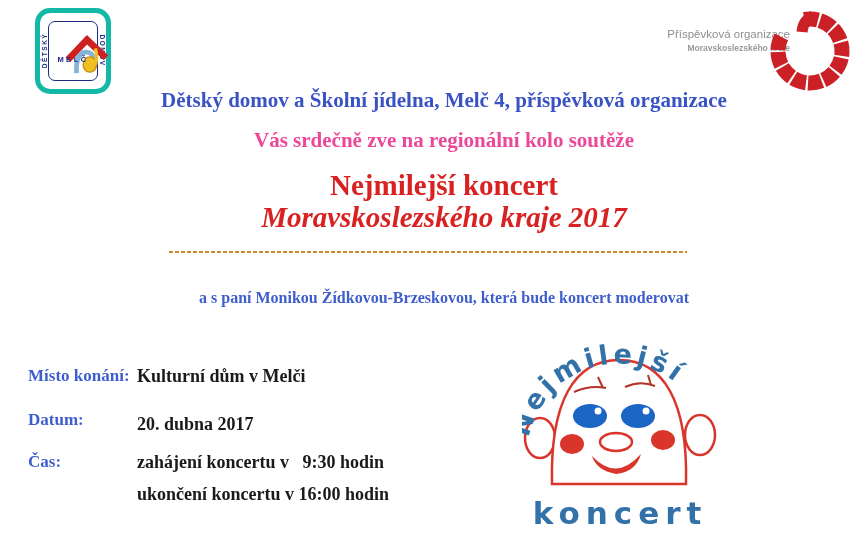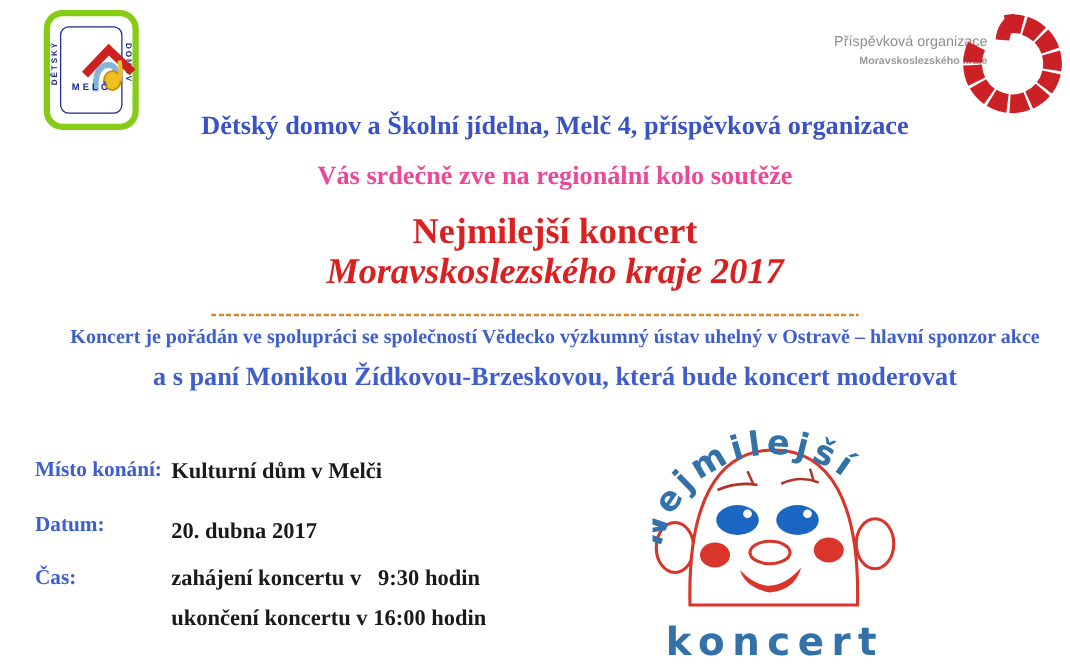--- a/index.html
+++ b/index.html
@@ -12,26 +12,26 @@
   .org-line{top:88px;font-size:21px;color:#3a53c4;}
   .invite-line{top:128px;font-size:21px;color:#ec4899;}
   .title-line1{top:169px;font-size:29px;color:#d92121;}
   .title-line2{top:201px;font-size:29px;color:#d92121;font-style:italic;}
   .divider{
     position:absolute;top:251px;left:50%;transform:translateX(-50%);
     width:518px;height:2px;
     background:repeating-linear-gradient(90deg,#cf8a2b 0 4px,transparent 4px 6px);
   }
   .sponsor-line1{top:261px;font-size:16px;color:#3f5ecd;}
-  .sponsor-line2{top:289px;font-size:21px;color:#3f5ecd;}
+  .sponsor-line2{top:289px;font-size:16px;color:#3f5ecd;}
   
   .dlabel{position:absolute;left:28px;font-size:17px;color:#3f5ecd;white-space:pre;}
   .dvalue{position:absolute;left:137px;font-size:18px;color:#1a1a1a;white-space:pre;}
   
-  .logo-dd{position:absolute;left:35px;top:8px;width:76px;height:96px;background:#84cc16;border-radius:15px;}
+  .logo-dd{position:absolute;left:35px;top:8px;width:76px;height:86px;background:#14b8a6;border-radius:15px;}
   .logo-dd-white{position:absolute;inset:5px;background:#ffffff;border-radius:10px;}
   .logo-dd-center{position:absolute;inset:13px;border:1.5px solid #1e2b85;border-radius:7px;background:#fff;}
   .logo-dd-vtext{
     position:absolute;width:70px;text-align:center;
     font-family:"Liberation Sans",sans-serif;font-size:6.5px;letter-spacing:1.5px;
     color:#1e2b85;font-weight:bold;
   }
   .logo-dd-vleft{left:-26px;top:39px;transform:rotate(-90deg);}
   .logo-dd-vright{right:-26px;top:39px;transform:rotate(90deg);}
   .logo-dd-name{
@@ -88,21 +88,20 @@
     </svg>
   </div>
 
   <div class="center-line org-line">Dětský domov a Školní jídelna, Melč 4, příspěvková organizace</div>
   <div class="center-line invite-line">Vás srdečně zve na regionální kolo soutěže</div>
   <div class="center-line title-line1">Nejmilejší koncert</div>
   <div class="center-line title-line2">Moravskoslezského kraje 2017</div>
 
   <div class="divider"></div>
 
-  <div class="center-line sponsor-line1">Koncert je pořádán ve spolupráci se společností Vědecko výzkumný ústav uhelný v Ostravě – hlavní sponzor akce</div>
   <div class="center-line sponsor-line2">a s paní Monikou Žídkovou-Brzeskovou, která bude koncert moderovat</div>
 
   <div class="dlabel" style="top:366px">Místo konání:</div>
   <div class="dvalue" style="top:366px">Kulturní dům v Melči</div>
 
   <div class="dlabel" style="top:410px">Datum:</div>
   <div class="dvalue" style="top:414px">20. dubna 2017</div>
 
   <div class="dlabel" style="top:452px">Čas:</div>
   <div class="dvalue" style="top:452px">zahájení koncertu v   9:30 hodin</div>

